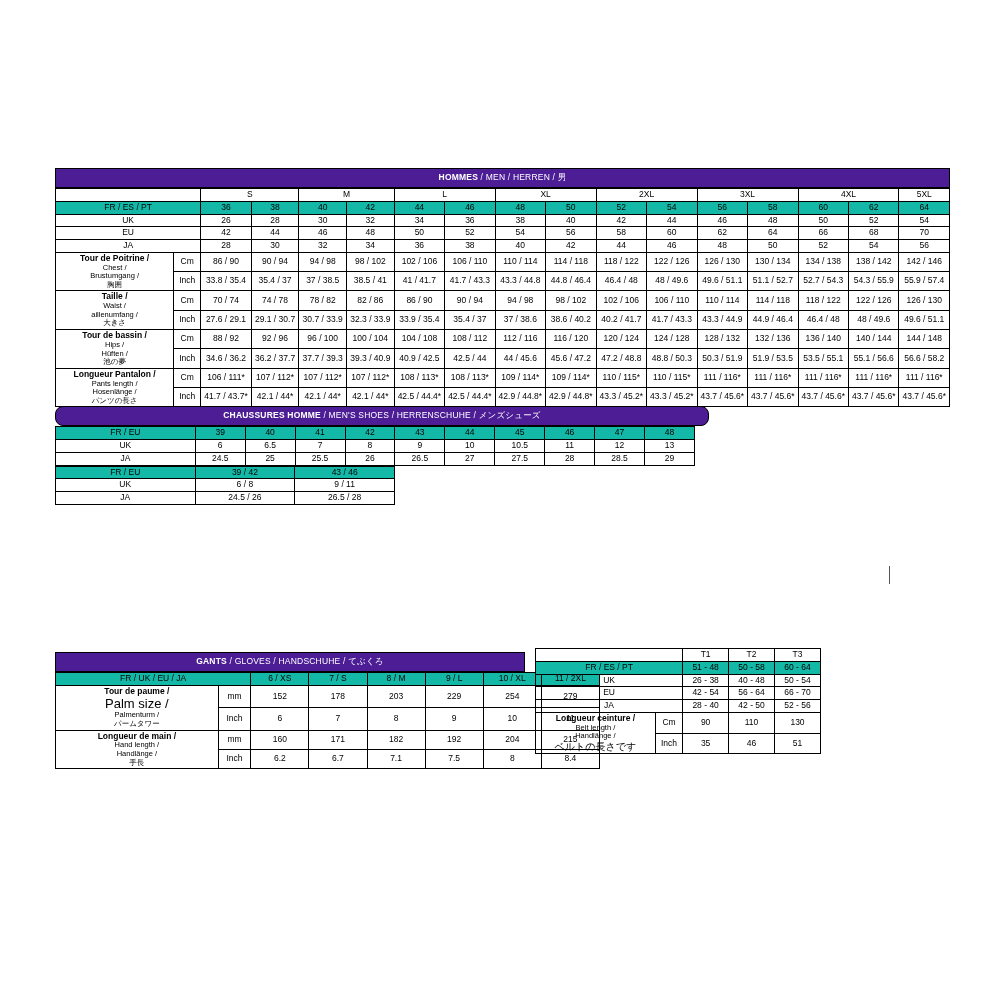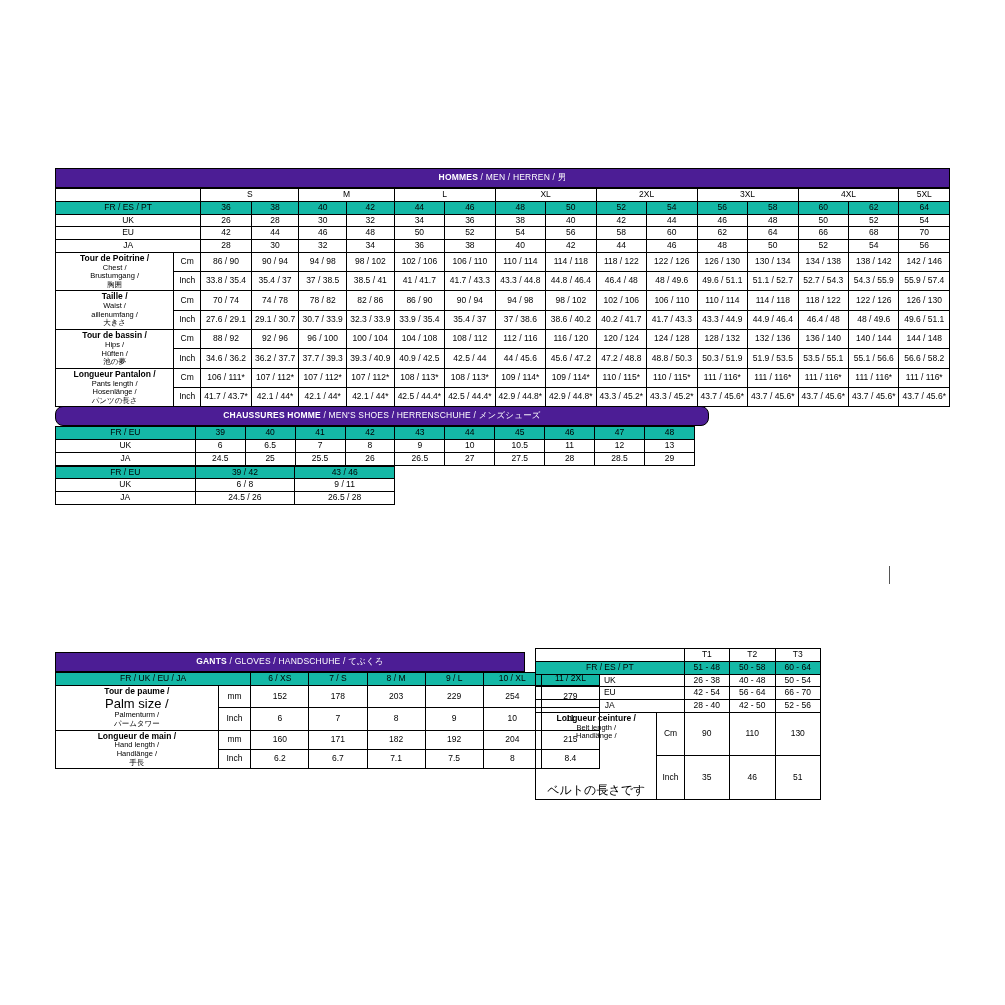--- a/index.html
+++ b/index.html
@@ -542,21 +542,21 @@
             <td class="lbl" colspan="2">JA</td>
             <td>28 - 40</td>
             <td>42 - 50</td>
             <td>52 - 56</td>
           </tr>
           <tr>
             <td class="rowname" rowspan="2">
               <div class="t1">Longueur ceinture /</div>
               <div class="t2" style="font-size: 7.5px;">Belt length /</div>
               <div class="t2" style="font-size: 7.5px;">Handlänge /</div>
-              <div class="t2" style="font-size: 12px; margin-top: 43px;">ベルトの長さです</div>
+              <div class="t2" style="font-size: 10px;">ベルトの長さです</div>
             </td>
             <td class="unit">Cm</td>
             <td>90</td>
             <td>110</td>
             <td>130</td>
           </tr>
           <tr>
             <td class="unit">Inch</td>
             <td class="small">35</td>
             <td class="small">46</td>

